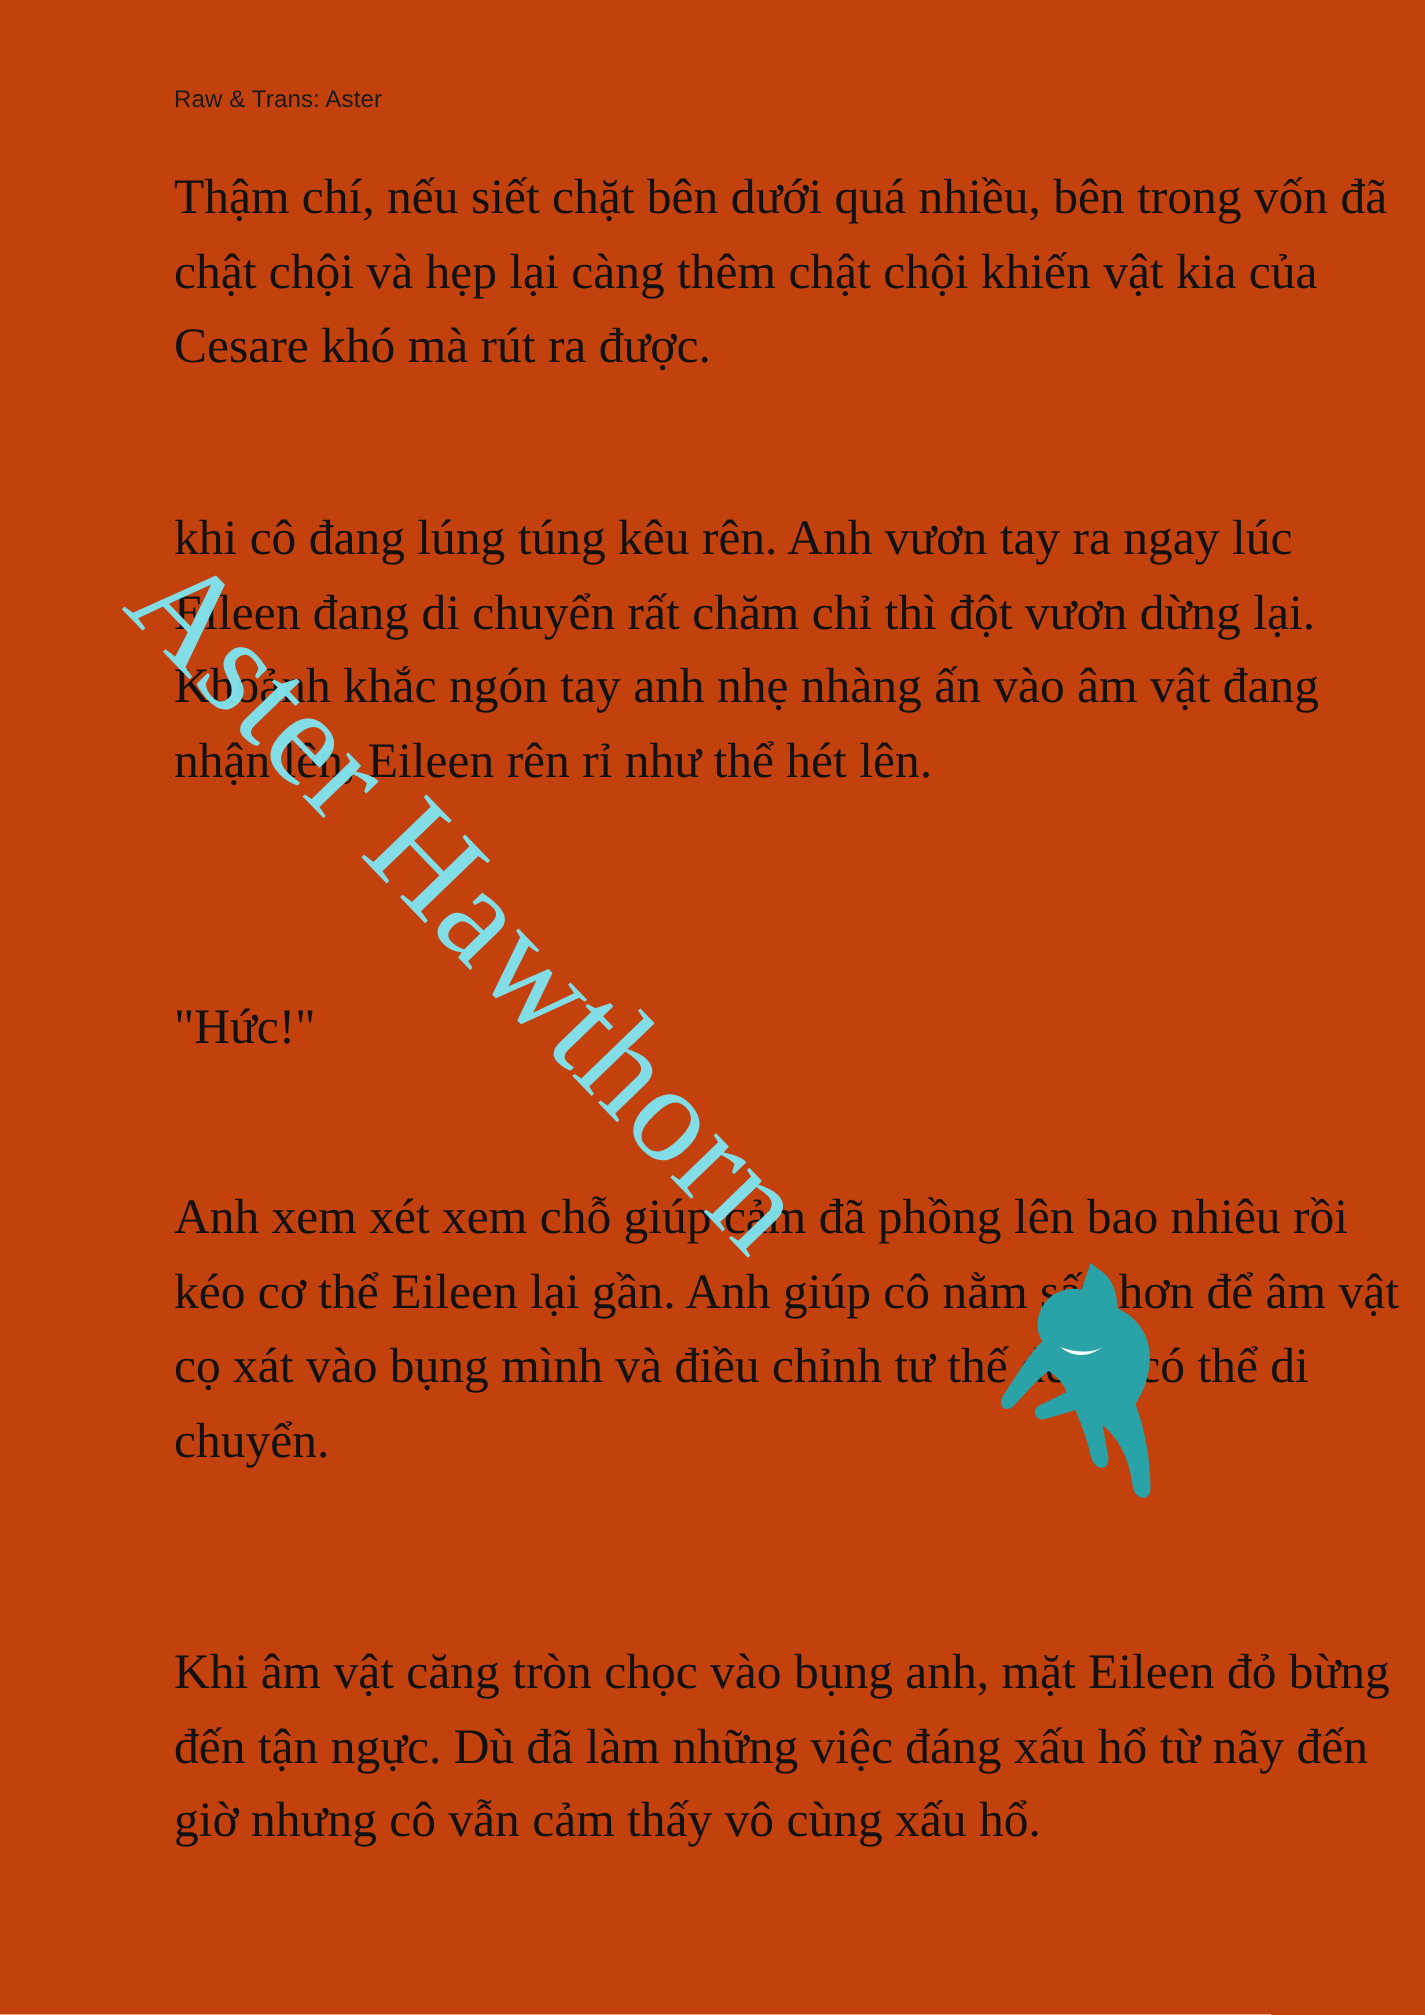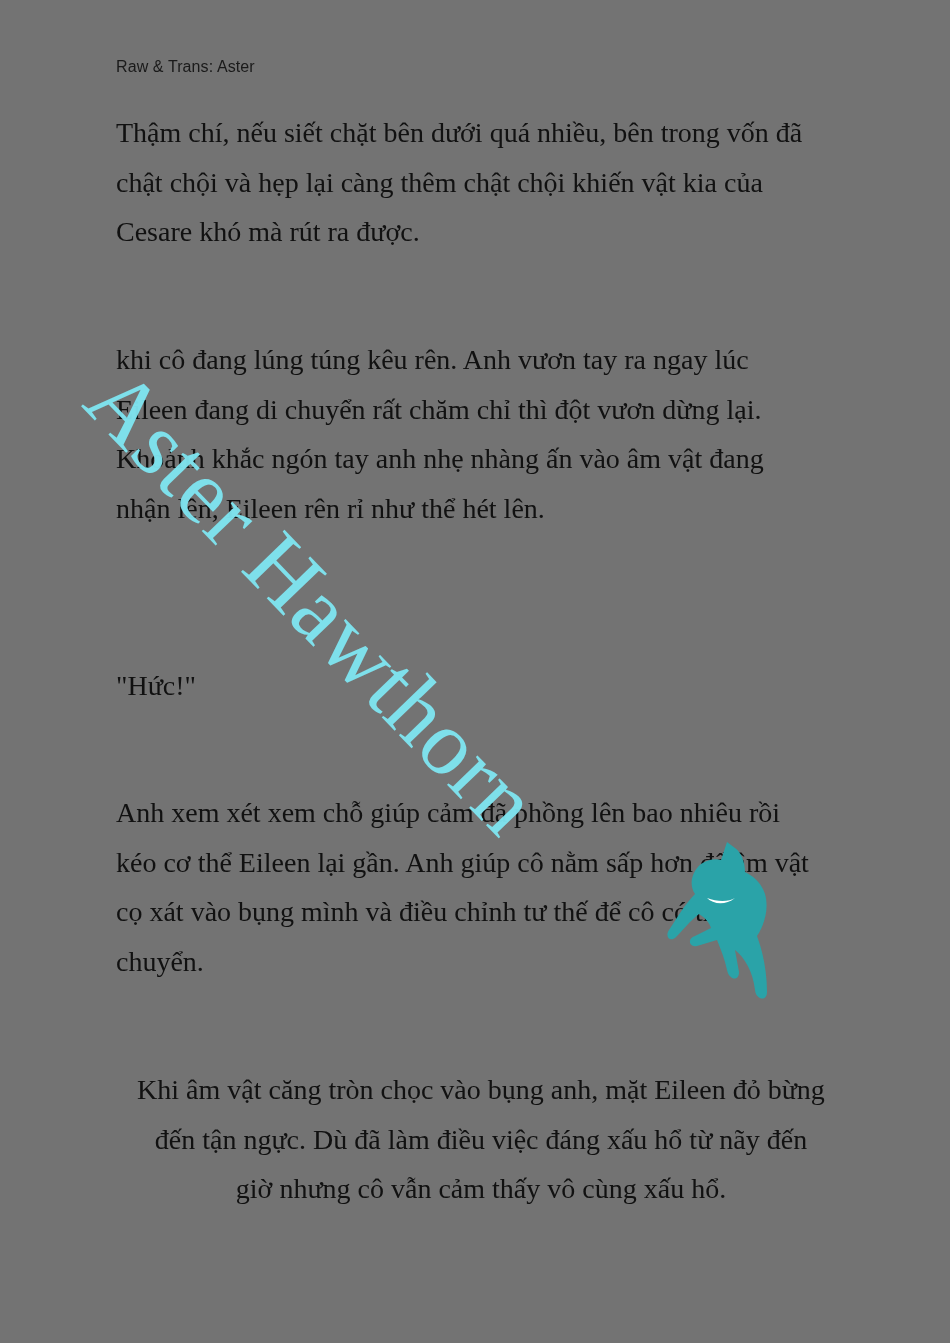--- a/index.html
+++ b/index.html
@@ -11,50 +11,50 @@
       width: 950px;
       height: 1343px;
       position: relative;
       overflow: hidden;
     }
     .page {
       position: absolute;
       left: 0; top: 0;
       width: 950px;
       height: 1343px;
-      background: #737373;
+      background: #c2410c;
     }
     .header {
       position: absolute;
       left: 116px;
       top: 58px;
       font-family: "Liberation Sans", sans-serif;
       font-size: 16px;
       color: #1a1a1a;
       letter-spacing: 0.1px;
     }
     .para {
       position: absolute;
       left: 116px;
       width: 730px;
       font-family: "Liberation Serif", serif;
-      font-size: 28px;
+      font-size: 33px;
       line-height: 49.5px;
       color: #111111;
       margin: 0;
     }
     .para .line {
       display: block;
       white-space: nowrap;
     }
     #p1 { top: 108px; }
     #p2 { top: 335px; }
     #p3 { top: 661px; }
     #p4 { top: 788px; }
-    #p5 { top: 1065px; text-align: center; }
+    #p5 { top: 1091px; }
 
     .watermark {
       position: absolute;
       left: 136px;
       top: 352px;
       font-family: "Liberation Serif", serif;
       font-size: 92px;
       color: #7fe6f2;
       opacity: 0.95;
       transform-origin: 0 0;
@@ -99,21 +99,21 @@
 
   <div class="para" id="p4">
     <span class="line">Anh xem xét xem chỗ giúp cảm đã phồng lên bao nhiêu rồi</span>
     <span class="line">kéo cơ thể Eileen lại gần. Anh giúp cô nằm sấp hơn để âm vật</span>
     <span class="line">cọ xát vào bụng mình và điều chỉnh tư thế để cô có thể di</span>
     <span class="line">chuyển.</span>
   </div>
 
   <div class="para" id="p5">
     <span class="line">Khi âm vật căng tròn chọc vào bụng anh, mặt Eileen đỏ bừng</span>
-    <span class="line">đến tận ngực. Dù đã làm điều việc đáng xấu hổ từ nãy đến</span>
+    <span class="line">đến tận ngực. Dù đã làm những việc đáng xấu hổ từ nãy đến</span>
     <span class="line">giờ nhưng cô vẫn cảm thấy vô cùng xấu hổ.</span>
   </div>
 
   <div class="watermark">Aster Hawthorn</div>
 
   <svg class="cat" viewBox="0 0 125 180" xmlns="http://www.w3.org/2000/svg">
     <path fill="#2aa3a8" d="
       M72 10
       L66 28
       C60 26 52 28 46 32

